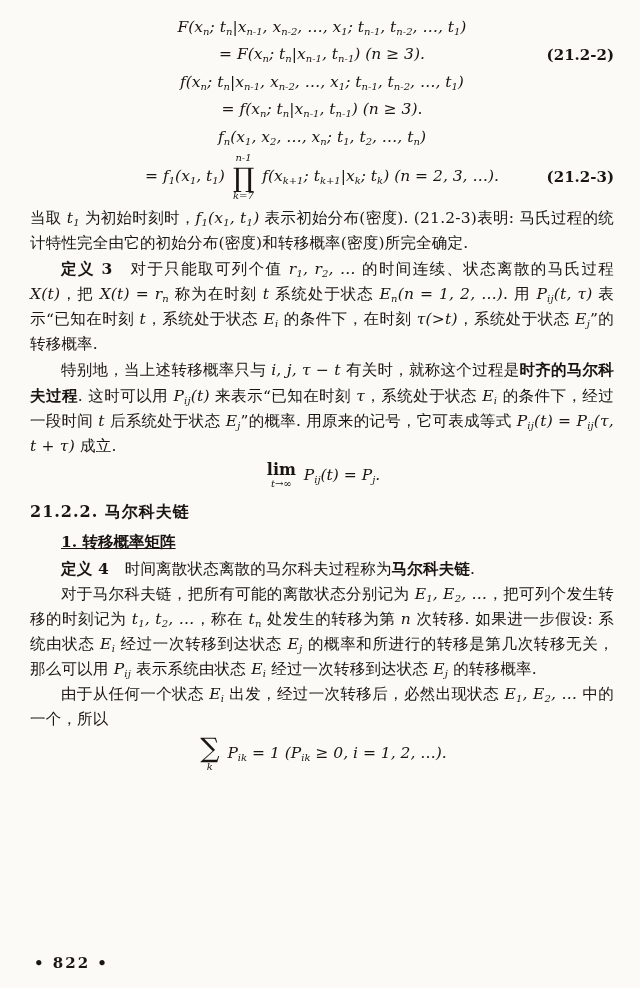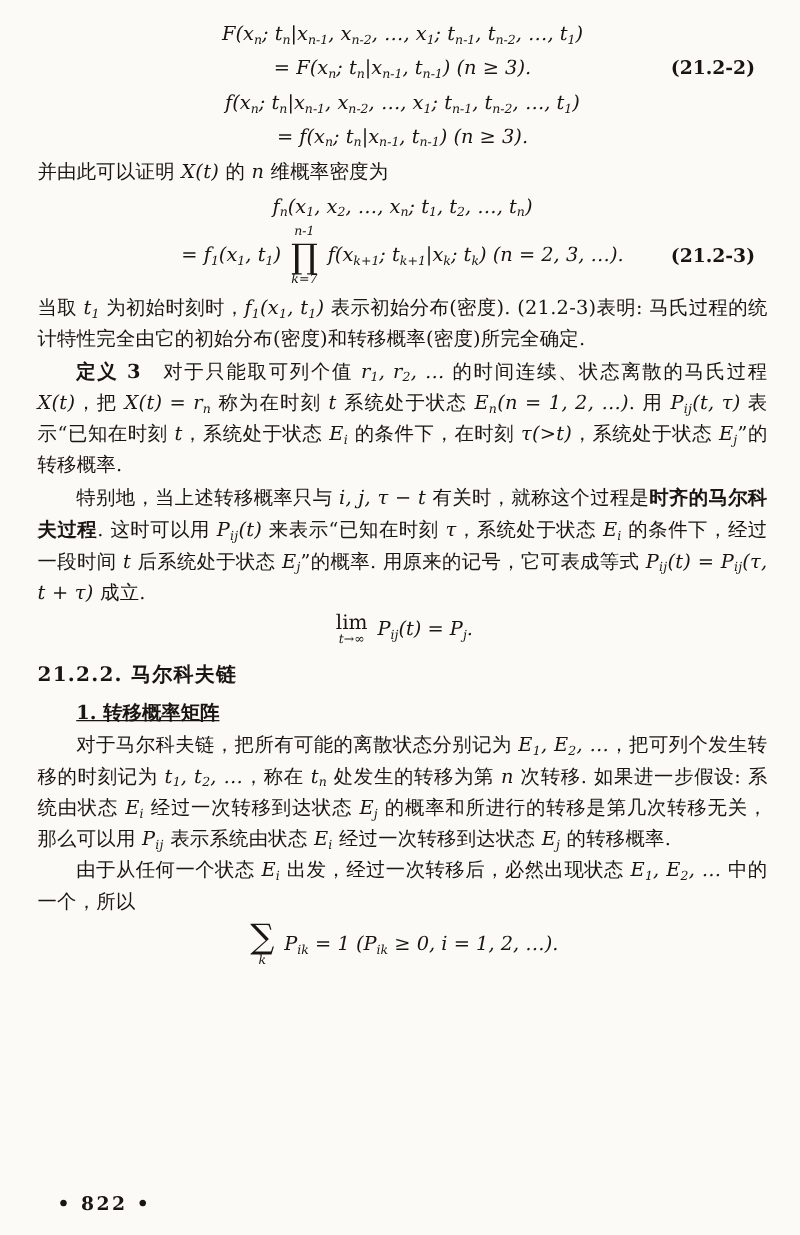--- a/index.html
+++ b/index.html
@@ -37,38 +37,38 @@
   }
   .formula { margin: 3px 0; }
   .fline {
     position: relative;
     text-align: center;
     line-height: 25px;
     margin: 2px 0;
   }
   .eqnum {
     position: absolute;
-    right: 10px;
+    right: 0;
     top: 50%;
     transform: translateY(-50%);
     font-style: normal;
     font-weight: bold;
     font-size: 15px;
   }
   .bigop {
     display: inline-flex;
     flex-direction: column;
     align-items: center;
     vertical-align: middle;
     line-height: 1;
     margin: 0 3px;
     font-style: normal;
   }
   .opsym { font-size: 27px; line-height: 0.95; font-style: normal; }
-  .opword { font-size: 16px; font-weight: 400; line-height: 1; font-style: normal; }
+  .opword { font-size: 16px; font-weight: 700; line-height: 1; font-style: normal; }
   .oplab { font-size: 10px; font-style: italic; line-height: 1.25; }
   .h2 {
     font-size: 16px;
     font-weight: bold;
     margin: 12px 0 6px 0;
     letter-spacing: 1px;
     font-family: "DejaVu Serif", "Liberation Serif", serif;
   }
   .h3 {
     font-weight: bold;
@@ -77,56 +77,55 @@
     padding-left: 2em;
     text-decoration: underline;
   }
   .footer {
     position: absolute;
     left: 34px;
     bottom: 16px;
     font-size: 15px;
     font-weight: 600;
     letter-spacing: 2px;
-    margin-left: 12px;
   }
 </style>
 </head>
 <body>
 
 <div class="page">
   <div class="content">
       <div class="formula">
         <div class="fline"><span class="math">F(x<sub>n</sub>; t<sub>n</sub>|x<sub>n-1</sub>, x<sub>n-2</sub>, …, x<sub>1</sub>; t<sub>n-1</sub>, t<sub>n-2</sub>, …, t<sub>1</sub>)</span></div>
         <div class="fline"><span class="math">= F(x<sub>n</sub>; t<sub>n</sub>|x<sub>n-1</sub>, t<sub>n-1</sub>) (n ≥ 3).</span><span class="eqnum">(21.2-2)</span></div>
       </div>
       <div class="formula">
         <div class="fline"><span class="math">f(x<sub>n</sub>; t<sub>n</sub>|x<sub>n-1</sub>, x<sub>n-2</sub>, …, x<sub>1</sub>; t<sub>n-1</sub>, t<sub>n-2</sub>, …, t<sub>1</sub>)</span></div>
         <div class="fline"><span class="math">= f(x<sub>n</sub>; t<sub>n</sub>|x<sub>n-1</sub>, t<sub>n-1</sub>) (n ≥ 3).</span></div>
       </div>
-      <div class="para"><span>并由此可以证明 </span><span class="math">X(t)</span><span> 的 </span><span class="math">n</span><span> 维概率密度为</span></div>
       <div class="formula">
         <div class="fline"><span class="math">f<sub>n</sub>(x<sub>1</sub>, x<sub>2</sub>, …, x<sub>n</sub>; t<sub>1</sub>, t<sub>2</sub>, …, t<sub>n</sub>)</span></div>
         <div class="fline"><span class="math">= f<sub>1</sub>(x<sub>1</sub>, t<sub>1</sub>) </span><span class="bigop">
             <span class="oplab">n-1</span>
             <span class="opsym">∏</span>
             <span class="oplab">k=7</span>
           </span><span class="math"> f(x<sub>k+1</sub>; t<sub>k+1</sub>|x<sub>k</sub>; t<sub>k</sub>) (n = 2, 3, …).</span><span class="eqnum">(21.2-3)</span></div>
       </div>
       <div class="para"><span>当取 </span><span class="math">t<sub>1</sub></span><span> 为初始时刻时，</span><span class="math">f<sub>1</sub>(x<sub>1</sub>, t<sub>1</sub>)</span><span> 表示初始分布(密度). (21.2-3)表明: 马氏过程的统计特性完全由它的初始分布(密度)和转移概率(密度)所完全确定.</span></div>
       <div class="para indent"><span class="bold">定义 3</span><span>　对于只能取可列个值 </span><span class="math">r<sub>1</sub>, r<sub>2</sub>, …</span><span> 的时间连续、状态离散的马氏过程 </span><span class="math">X(t)</span><span>，把 </span><span class="math">X(t) = r<sub>n</sub></span><span> 称为在时刻 </span><span class="math">t</span><span> 系统处于状态 </span><span class="math">E<sub>n</sub>(n = 1, 2, …)</span><span>. 用 </span><span class="math">P<sub>ij</sub>(t, τ)</span><span> 表示“已知在时刻 </span><span class="math">t</span><span>，系统处于状态 </span><span class="math">E<sub>i</sub></span><span> 的条件下，在时刻 </span><span class="math">τ(&gt;t)</span><span>，系统处于状态 </span><span class="math">E<sub>j</sub></span><span>”的转移概率.</span></div>
       <div class="para indent"><span>特别地，当上述转移概率只与 </span><span class="math">i, j, τ − t</span><span> 有关时，就称这个过程是</span><span class="bold">时齐的马尔科夫过程</span><span>. 这时可以用 </span><span class="math">P<sub>ij</sub>(t)</span><span> 来表示“已知在时刻 </span><span class="math">τ</span><span>，系统处于状态 </span><span class="math">E<sub>i</sub></span><span> 的条件下，经过一段时间 </span><span class="math">t</span><span> 后系统处于状态 </span><span class="math">E<sub>j</sub></span><span>”的概率. 用原来的记号，它可表成等式 </span><span class="math">P<sub>ij</sub>(t) = P<sub>ij</sub>(τ, t + τ)</span><span> 成立.</span></div>
       <div class="formula">
         <div class="fline"><span class="bigop">
             <span class="opword">lim</span>
             <span class="oplab">t→∞</span>
           </span><span class="math"> P<sub>ij</sub>(t) = P<sub>j</sub>.</span></div>
       </div>
       <div class="h2">21.2.2. 马尔科夫链</div>
       <div class="h3">1. 转移概率矩阵</div>
+      <div class="para indent"><span class="bold">定义 4</span><span>　时间离散状态离散的马尔科夫过程称为</span><span class="bold">马尔科夫链</span><span>.</span></div>
       <div class="para indent"><span>对于马尔科夫链，把所有可能的离散状态分别记为 </span><span class="math">E<sub>1</sub>, E<sub>2</sub>, …</span><span>，把可列个发生转移的时刻记为 </span><span class="math">t<sub>1</sub>, t<sub>2</sub>, …</span><span>，称在 </span><span class="math">t<sub>n</sub></span><span> 处发生的转移为第 </span><span class="math">n</span><span> 次转移. 如果进一步假设: 系统由状态 </span><span class="math">E<sub>i</sub></span><span> 经过一次转移到达状态 </span><span class="math">E<sub>j</sub></span><span> 的概率和所进行的转移是第几次转移无关，那么可以用 </span><span class="math">P<sub>ij</sub></span><span> 表示系统由状态 </span><span class="math">E<sub>i</sub></span><span> 经过一次转移到达状态 </span><span class="math">E<sub>j</sub></span><span> 的转移概率.</span></div>
       <div class="para indent"><span>由于从任何一个状态 </span><span class="math">E<sub>i</sub></span><span> 出发，经过一次转移后，必然出现状态 </span><span class="math">E<sub>1</sub>, E<sub>2</sub>, …</span><span> 中的一个，所以</span></div>
       <div class="formula">
         <div class="fline"><span class="bigop">
             <span class="opsym">∑</span>
             <span class="oplab">k</span>
           </span><span class="math"> P<sub>ik</sub> = 1 (P<sub>ik</sub> ≥ 0, i = 1, 2, …).</span></div>
       </div>
     </div>
   <div class="footer">• 822 •</div>

